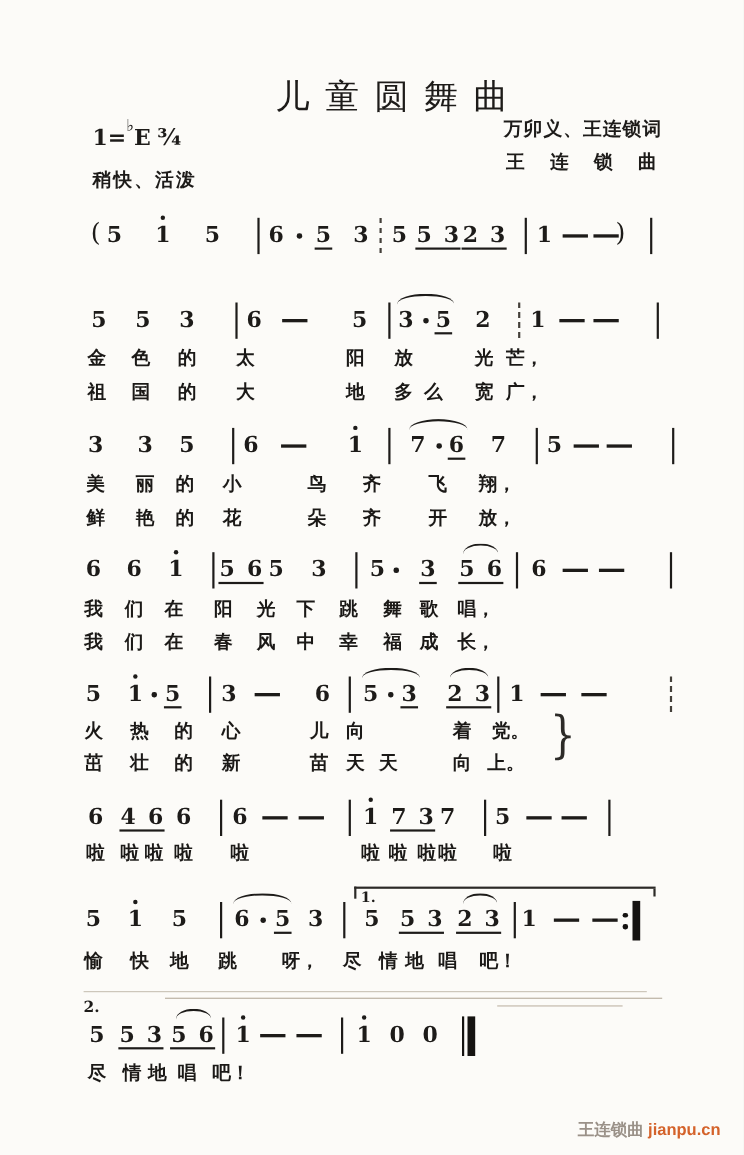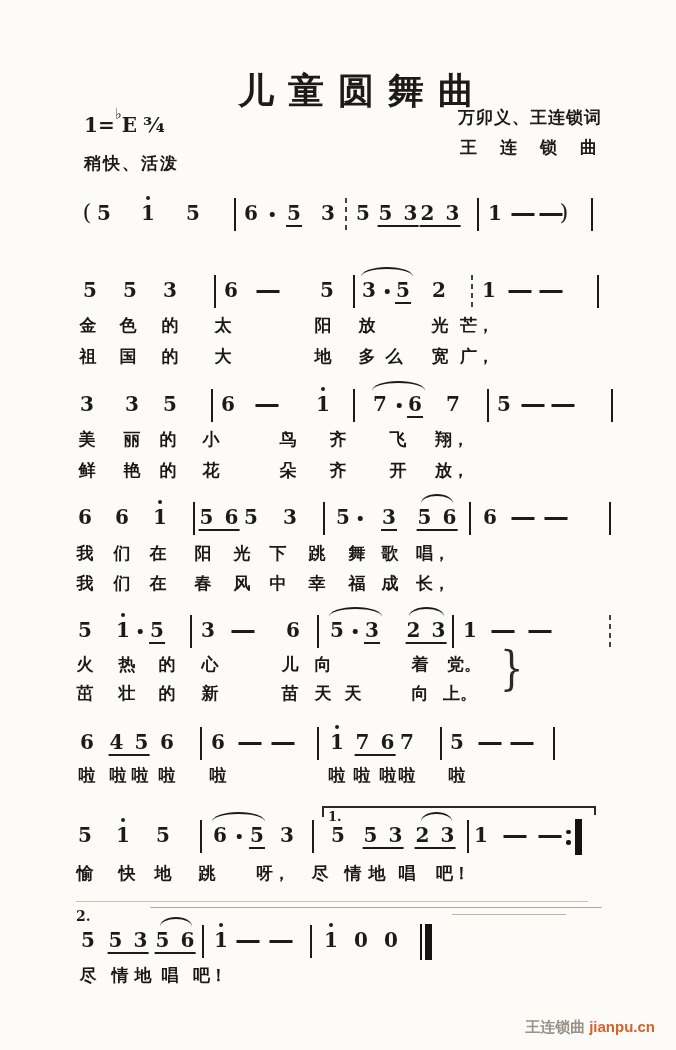--- a/index.html
+++ b/index.html
@@ -1,20 +1,20 @@
 <!DOCTYPE html>
 <html><head>
 <meta charset="utf-8">
 <style>
   html,body{margin:0;padding:0;background:#f4f3ef;}
   #page{position:relative;width:676px;height:1050px;background:#fcfbf8;overflow:hidden;
         font-family:"DejaVu Serif",serif;color:#1d1b19;}
   
   .title{position:absolute;left:356px;top:56px;transform:translateX(-50%);
-         font-size:36px;font-weight:700;letter-spacing:14px;text-indent:14px;white-space:nowrap;margin-top:11px;}
+         font-size:31px;font-weight:400;letter-spacing:14px;text-indent:14px;white-space:nowrap;margin-top:11px;}
   .keysig{position:absolute;left:84px;top:110px;font-size:20px;font-weight:600;white-space:nowrap;}
   .keysig sup{font-size:15px;position:relative;top:-5px;font-weight:700;}
   .keysig .ts{margin-left:6px;font-size:21px;}
   .tempo{position:absolute;left:84px;top:152px;font-size:17px;font-weight:700;letter-spacing:2px;}
   .credit{position:absolute;font-weight:700;white-space:nowrap;}
   .credit1{left:458px;top:106px;font-size:17px;letter-spacing:1px;}
   .credit2{left:460px;top:136px;font-size:17px;letter-spacing:23px;}
   
   #score{position:absolute;left:0;top:0;width:676px;height:1050px;}
   .tok{position:absolute;transform:translateX(-50%);font-size:20px;line-height:1;
@@ -224,29 +224,29 @@
       <div class="lyr" style="left: 85px; top: 682px;">茁</div>
       <div class="lyr" style="left: 127px; top: 682px;">壮</div>
       <div class="lyr" style="left: 167px; top: 682px;">的</div>
       <div class="lyr" style="left: 210px; top: 682px;">新</div>
       <div class="lyr" style="left: 290px; top: 682px;">苗</div>
       <div class="lyr" style="left: 323px; top: 682px;">天</div>
       <div class="lyr" style="left: 353px; top: 682px;">天</div>
       <div class="lyr" style="left: 420px; top: 682px;">向</div>
       <div class="lyr" style="left: 460px; top: 682px;">上。</div>
       <div class="tok" style="top: 732px; left: 87px;">6</div>
-      <div class="tok ul grp" style="top: 732px; left: 129px;">4 5</div>
+      <div class="tok ul grp" style="top: 732px; left: 129px;">4 6</div>
       <div class="tok" style="top: 732px; left: 167px;">6</div>
       <div class="bar" style="top: 727px; left: 200px;"></div>
       <div class="tok" style="top: 732px; left: 218px;">6</div>
       <div class="dash" style="top: 742px; left: 250px;"></div>
       <div class="dash" style="top: 742px; left: 283px;"></div>
       <div class="bar" style="top: 727px; left: 317px;"></div>
       <div class="tok hi" style="top: 732px; left: 337px;">1</div>
-      <div class="tok ul grp" style="top: 732px; left: 375px;">7 6</div>
+      <div class="tok ul grp" style="top: 732px; left: 375px;">7 3</div>
       <div class="tok" style="top: 732px; left: 407px;">7</div>
       <div class="bar" style="top: 727px; left: 440px;"></div>
       <div class="tok" style="top: 732px; left: 457px;">5</div>
       <div class="dash" style="top: 742px; left: 490px;"></div>
       <div class="dash" style="top: 742px; left: 522px;"></div>
       <div class="bar" style="top: 727px; left: 553px;"></div>
       <div class="lyr" style="left: 87px; top: 764px;">啦</div>
       <div class="lyr" style="left: 118px; top: 764px;">啦</div>
       <div class="lyr" style="left: 140px; top: 764px;">啦</div>
       <div class="lyr" style="left: 167px; top: 764px;">啦</div>

